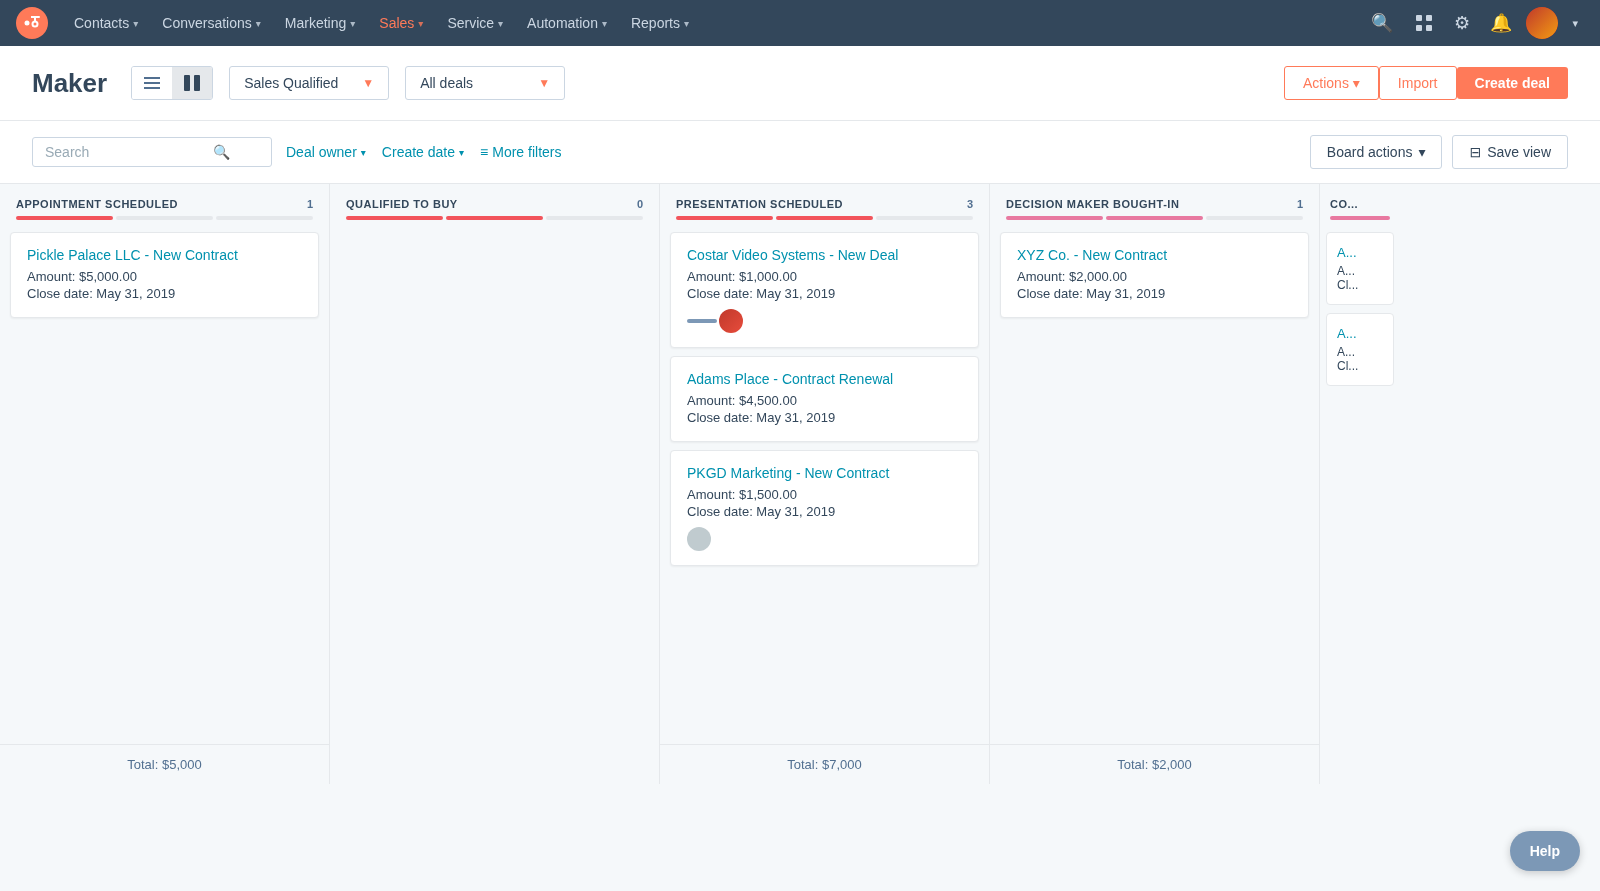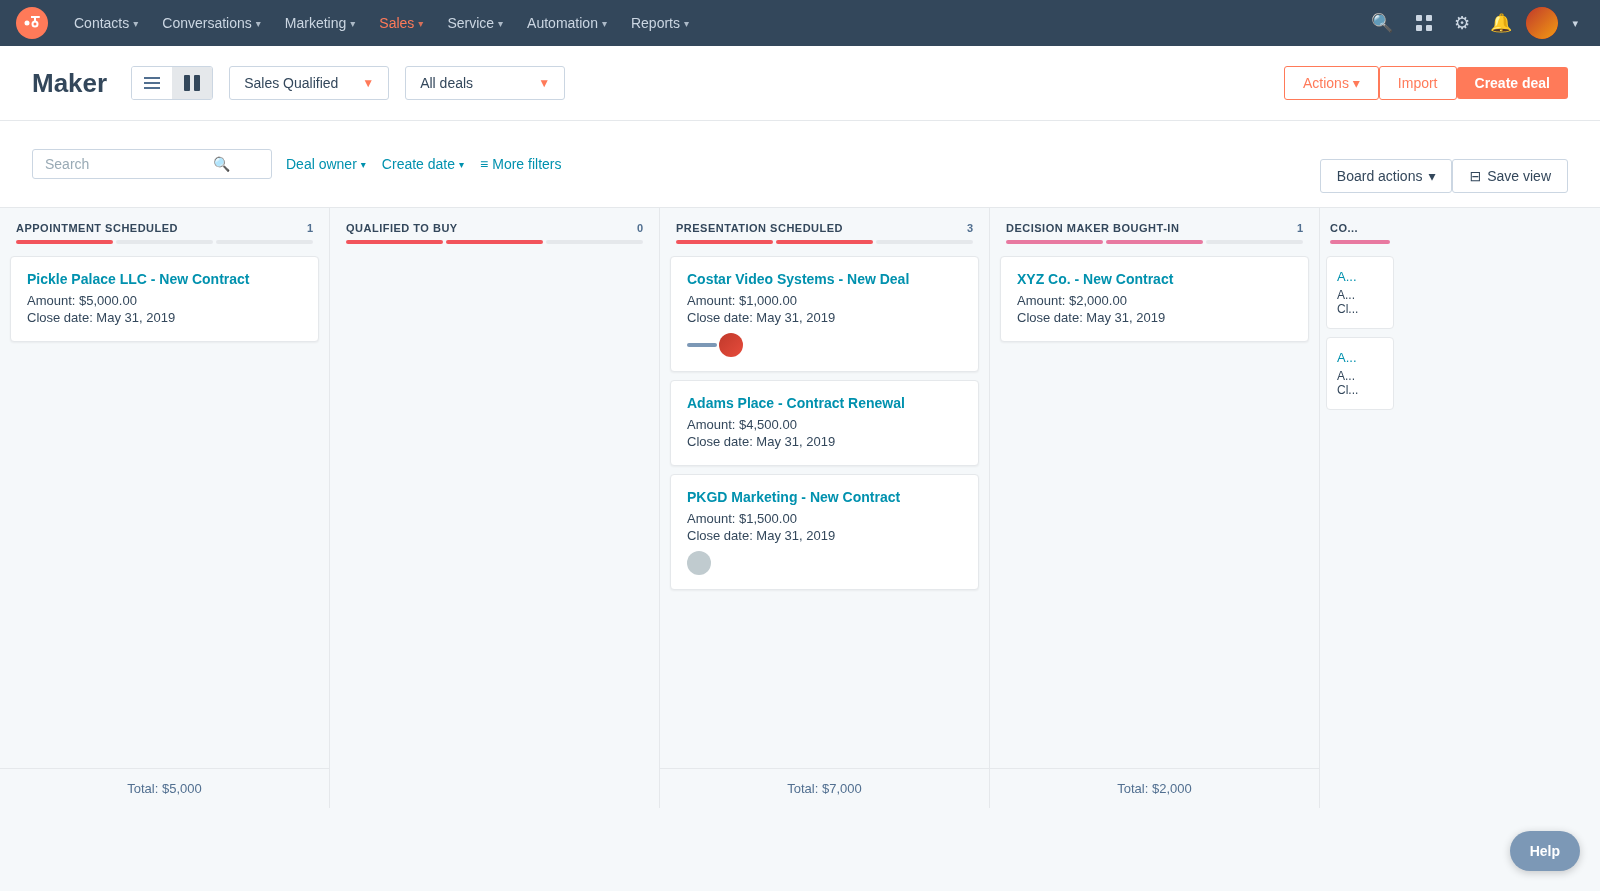--- a/index.html
+++ b/index.html
@@ -133,21 +133,21 @@
     }
     .search-box input::placeholder { color: #99aab5; }
     .search-icon { color: #0091ae; font-size: 14px; }
     .filter-btn {
       background: none; border: none; cursor: pointer;
       color: #0091ae; font-size: 14px; font-weight: 500;
       display: flex; align-items: center; gap: 4px;
       padding: 6px 2px;
     }
     .filter-btn .chevron { font-size: 10px; }
-    .filter-right { margin-left: auto; display: flex; gap: 0; margin-top: 24px; }
+    .filter-right { margin-left: auto; display: flex; gap: 10px; }
     .board-actions-btn {
       border: 1px solid #cbd6e2;
       background: #fff;
       color: #33475b;
       padding: 8px 16px;
       border-radius: 3px;
       cursor: pointer;
       font-size: 14px;
       display: flex; align-items: center; gap: 6px;
     }
@@ -209,21 +209,21 @@
       background: #fff;
       border: 1px solid #e5e8eb;
       border-radius: 4px;
       padding: 14px 16px;
       cursor: pointer;
       box-shadow: 0 1px 2px rgba(0,0,0,0.05);
     }
     .deal-title {
       color: #0091ae;
       font-size: 14px;
-      font-weight: 700;
+      font-weight: 400;
       margin-bottom: 6px;
       cursor: pointer;
     }
     .deal-detail {
       font-size: 13px;
       color: #33475b;
       margin-bottom: 2px;
     }
     .deal-avatar {
       margin-top: 8px;

